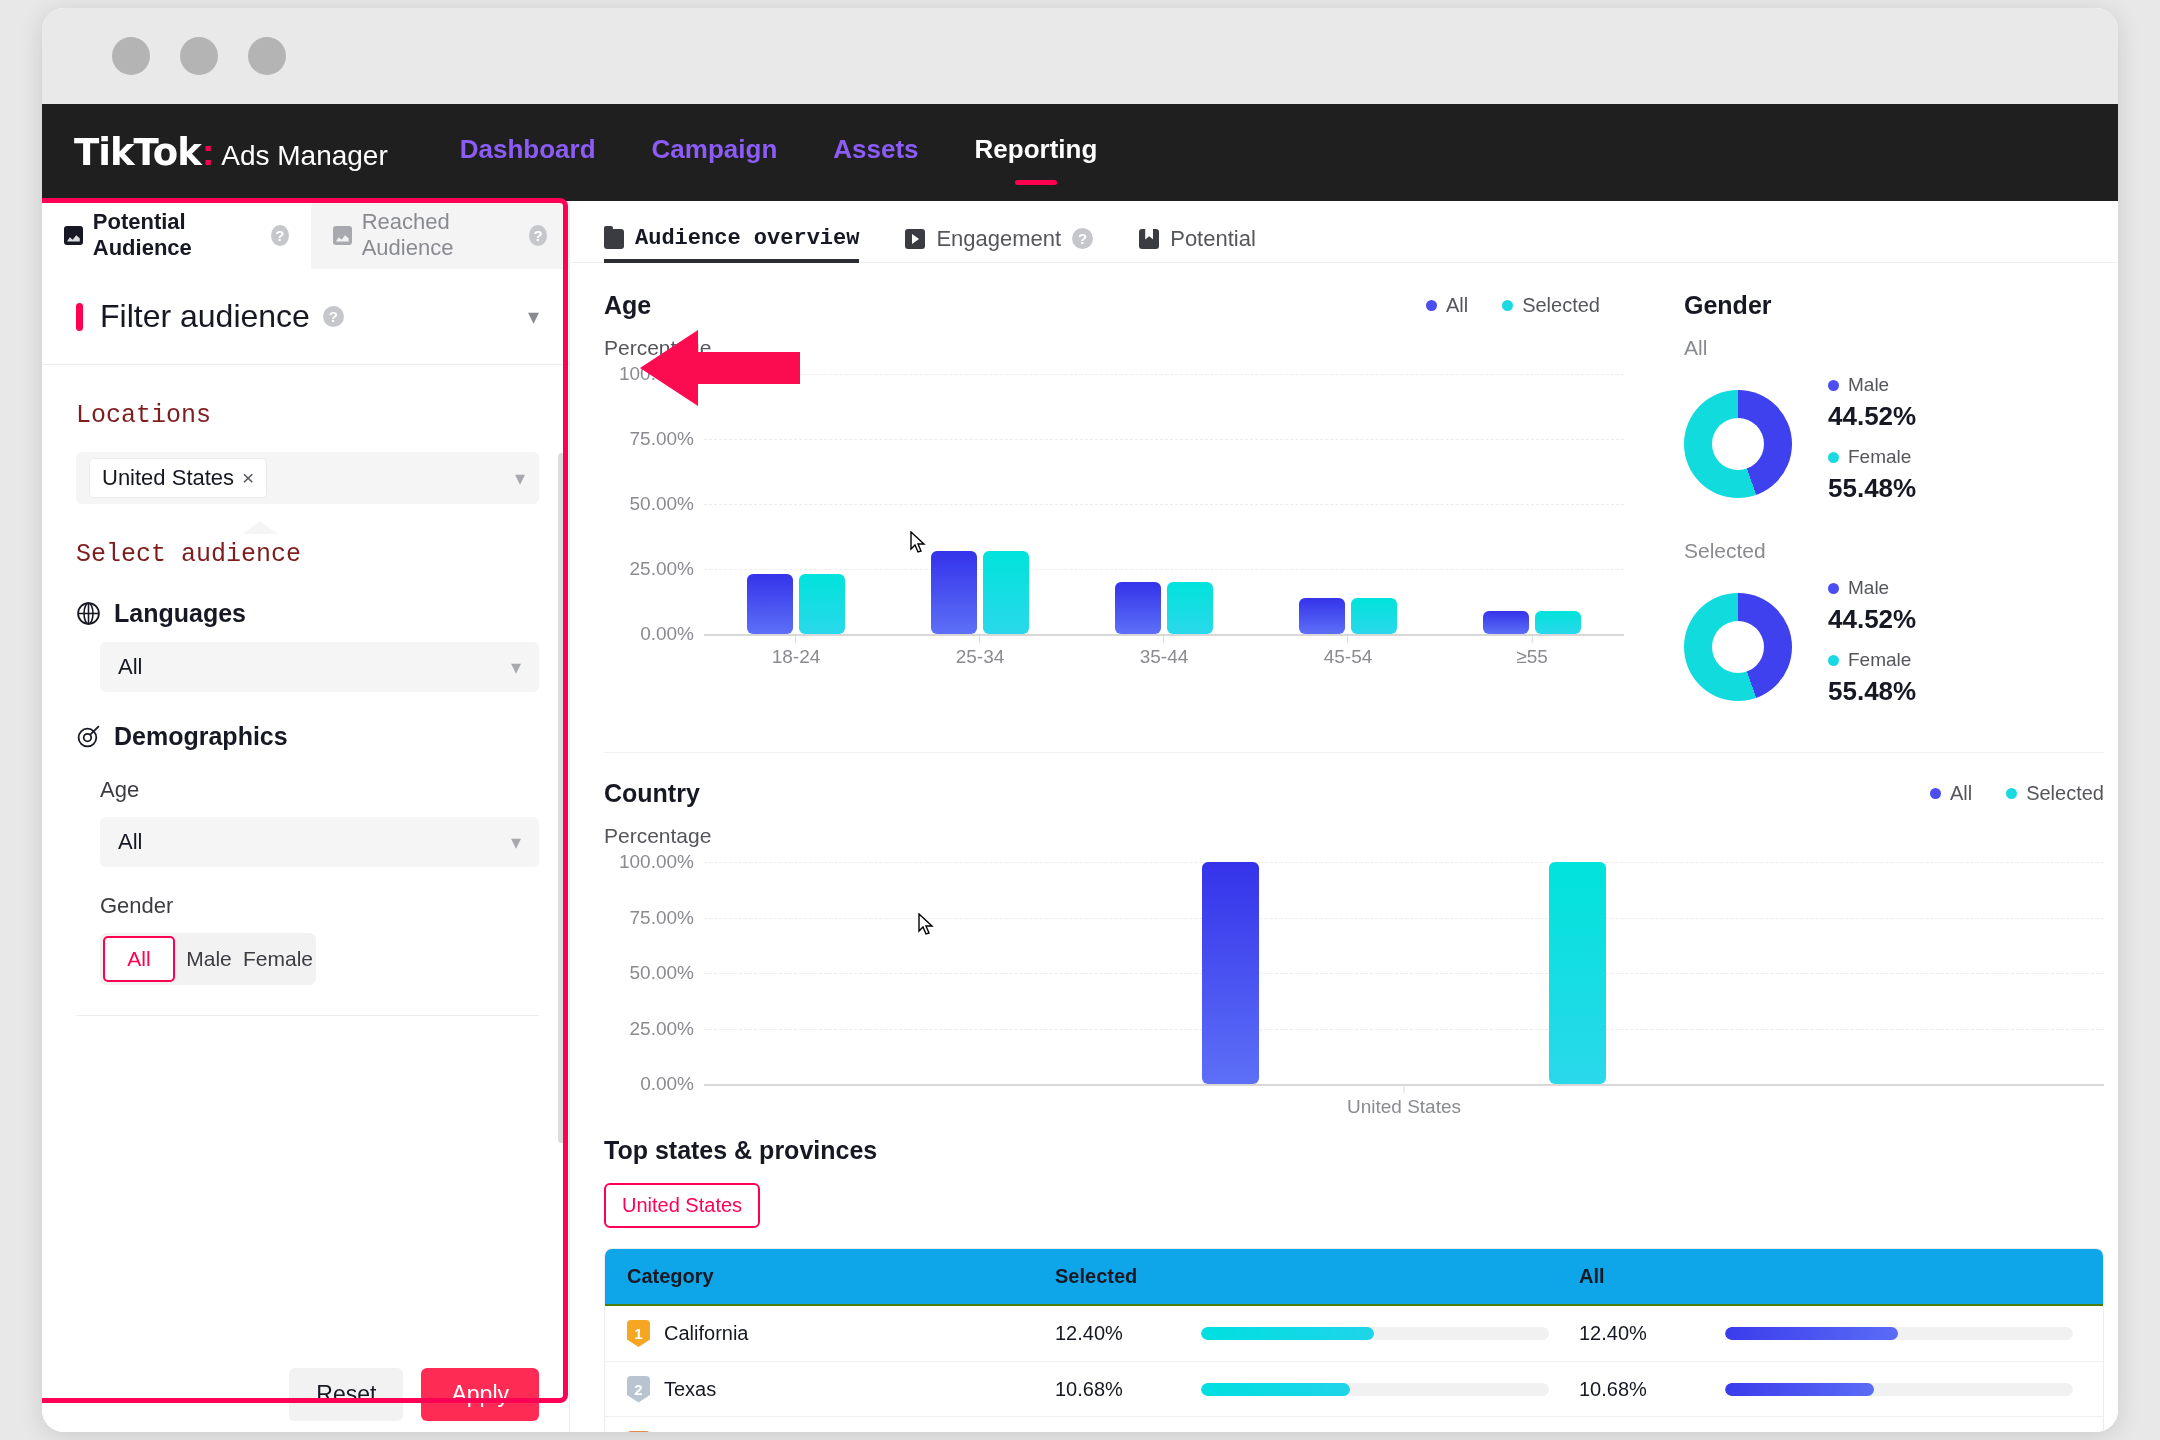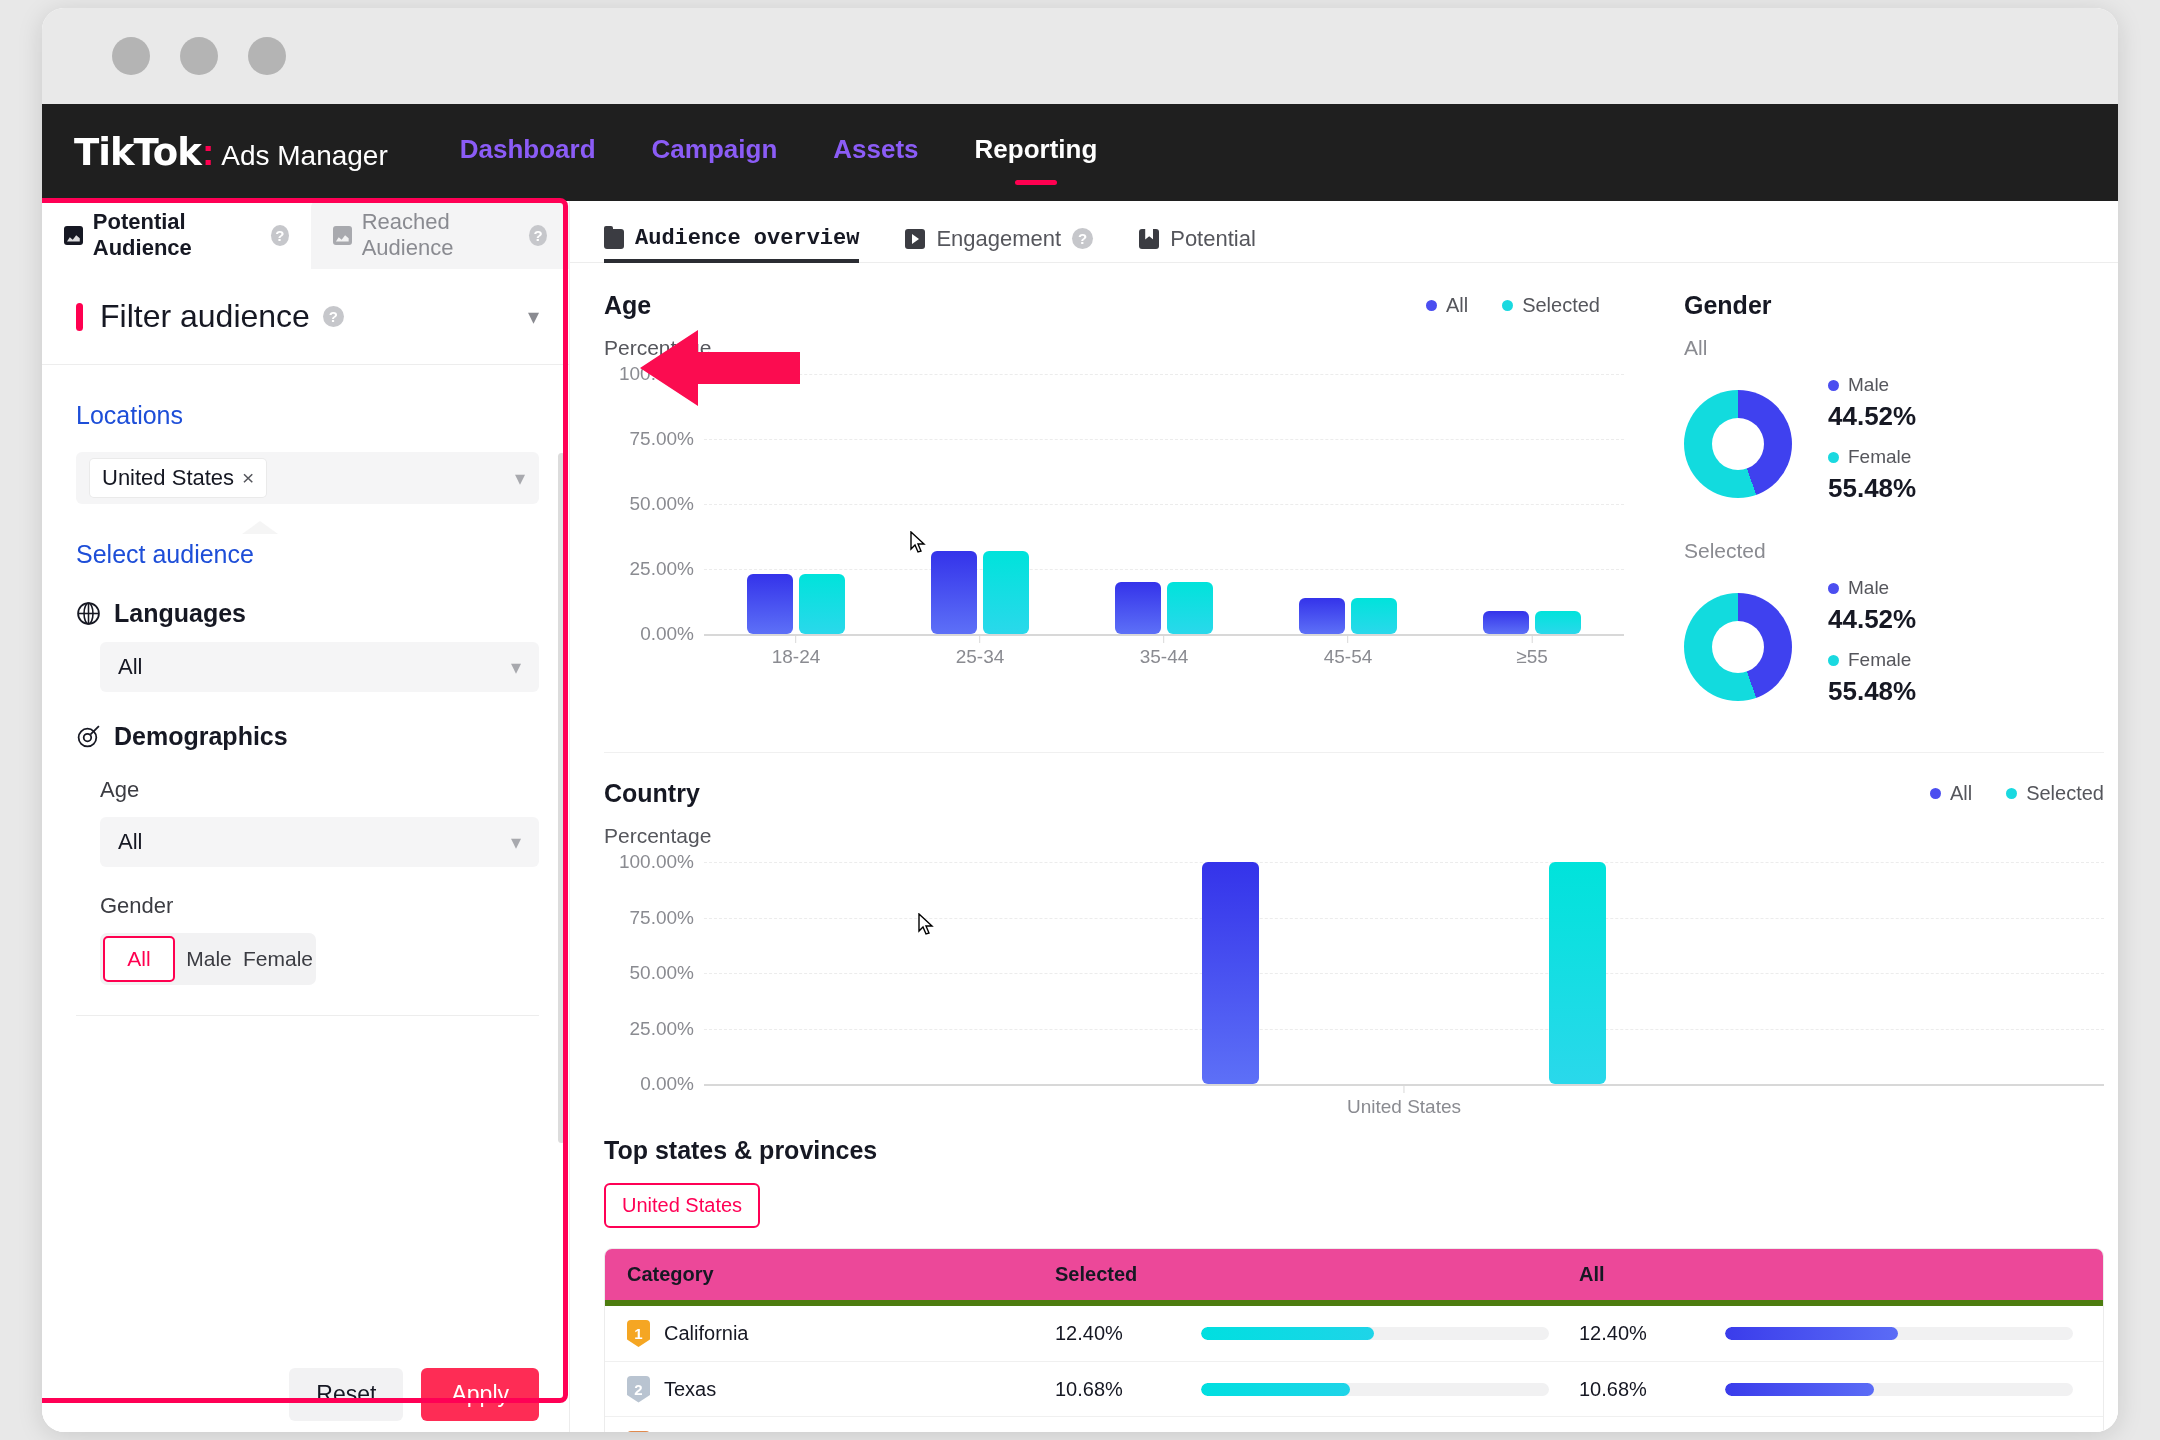--- a/index.html
+++ b/index.html
@@ -114,21 +114,21 @@
   }
   #filter-bar { width: 7px; height: 28px; border-radius: 4px; background: #ff0050; margin-right: 17px; }
   #filter-title { font-size: 32px; font-weight: 400; color: #161823; }
   #filter-head .qmark { margin-left: 13px; }
   #filter-chevron { margin-left: auto; color: #8a8b91; font-size: 22px; }
 
   #sidebar-scroll {
     flex: 1; overflow: hidden; position: relative;
     padding: 0 30px 0 34px;
   }
-  .sec-label { font-size: 25px; color: #1d4ed8; margin-top: 36px; }
+  .sec-label { font-size: 25px; color: #7f1d1d; margin-top: 36px; font-family: Liberation Mono, monospace; }
   #locations-field {
     margin-top: 22px; height: 52px; background: #f5f5f6;
     border-radius: 6px; display: flex; align-items: center;
     padding: 0 14px; position: relative;
   }
   #loc-chip {
     background: #fff; border-radius: 4px; padding: 6px 12px;
     font-size: 22px; color: #161823; display: flex; align-items: center; gap: 8px;
     box-shadow: 0 0 0 1px #eaeaea;
   }
@@ -302,21 +302,21 @@
   #us-chip {
     display: inline-flex; align-items: center; justify-content: center;
     border: 2px solid #ff0055; color: #ff0055; border-radius: 6px;
     font-size: 20px; padding: 9px 16px; margin-top: 18px; cursor: pointer;
   }
   #states-table {
     margin-top: 20px; border: 1px solid #ececec;
     border-radius: 8px; overflow: hidden; width: 100%;
   }
   .trow { display: flex; align-items: center; height: 55px; }
-  .thead { background: #ec4899; border-bottom: 6px solid #4d7c0f; height: 57px; }
+  .thead { background: #0ea5e9; border-bottom: 2px solid #4d7c0f; height: 57px; }
   .trow + .trow { border-top: 1px solid #f0f0f0; }
   .c-cat { width: 450px; padding-left: 22px; display: flex; align-items: center; gap: 14px; }
   .c-val { width: 120px; font-size: 20px; color: #161823; }
   .th { font-size: 20px; font-weight: 600; color: #161823; }
   .rank {
     width: 23px; height: 27px; border-radius: 4px 4px 8px 8px;
     display: inline-flex; align-items: center; justify-content: center;
     font-size: 15px; color: #fff; font-weight: 700;
     clip-path: polygon(0 0,100% 0,100% 72%,50% 100%,0 72%);
   }

